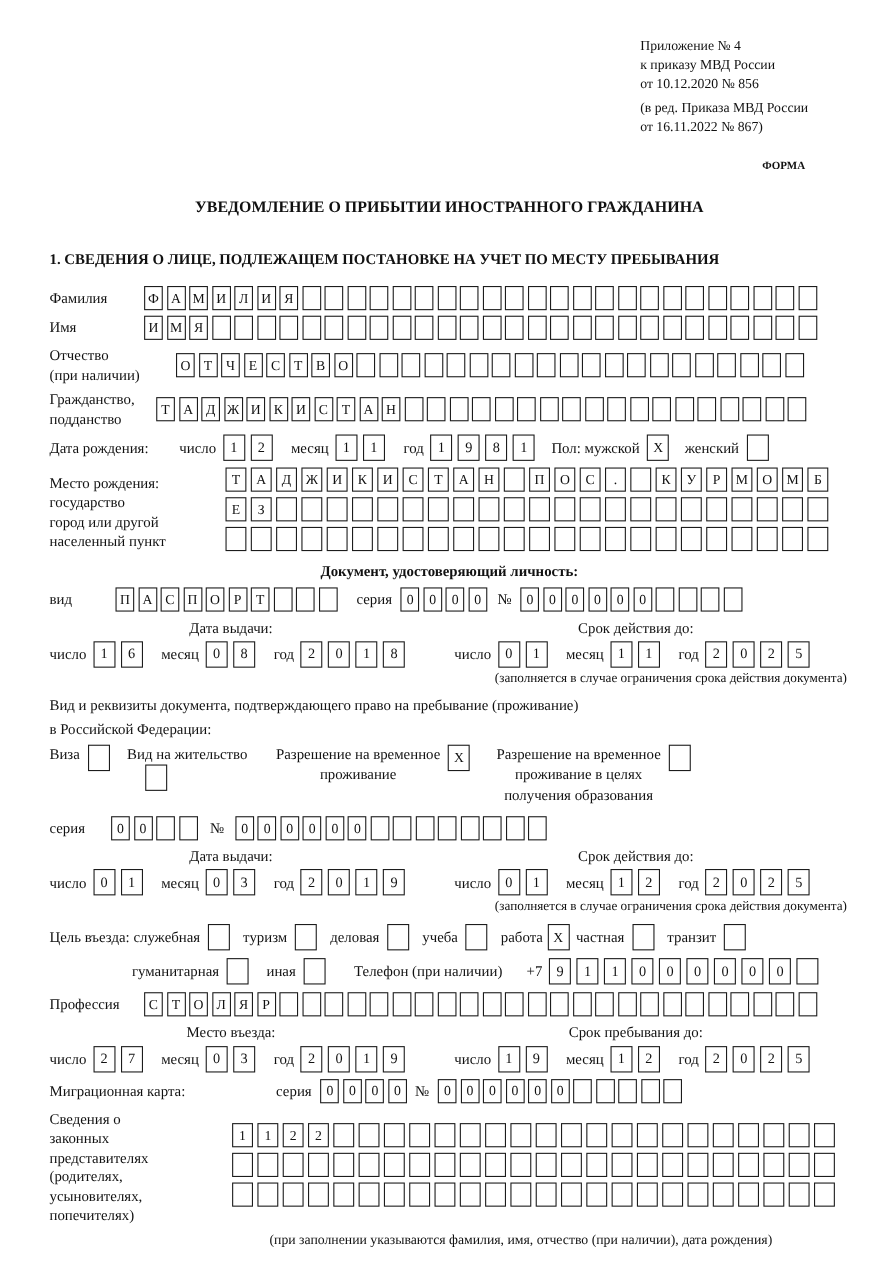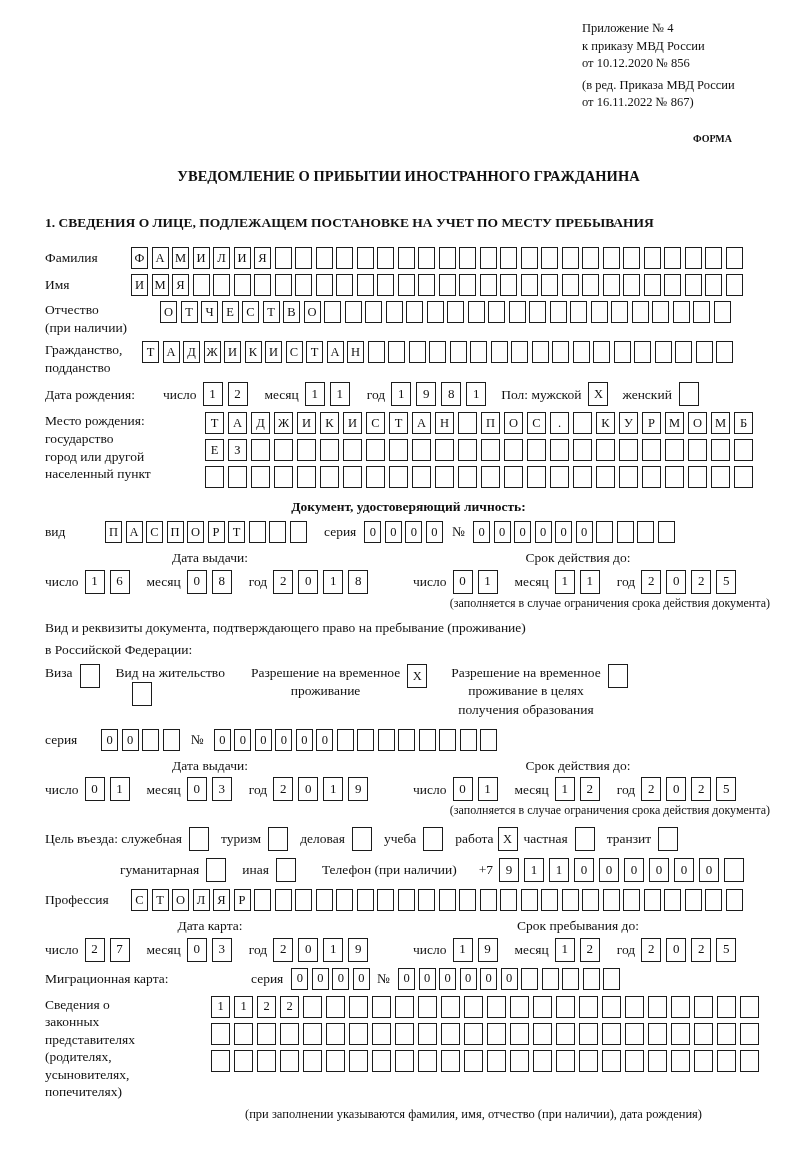--- a/index.html
+++ b/index.html
@@ -1,29 +1,29 @@
 <!DOCTYPE html>
 <html><head>
 <meta charset="utf-8">
 <style>
   html,body{margin:0;padding:0;background:#fff;}
   .page{
     width:800px;height:1163px;box-sizing:border-box;
-    padding:20px 28px 16px 45px;overflow:hidden;
+    padding:33px 28px 16px 45px;overflow:hidden;
     font-family:"Liberation Serif","DejaVu Serif",serif;color:#111;
     font-size:13.5px;line-height:1.3;
   }
   .hdr-block{margin-left:auto;width:190px;font-size:12.5px;line-height:1.4;}
   .hdr-gap{height:4px;}
   .forma{ text-align:right;padding-right:40px;font-weight:bold;font-size:10px;margin-top:20px;}
   .title{ text-align:center;font-weight:bold;font-size:14.5px;line-height:1.6;margin-top:20px;}
   .title .uline{display:inline-block;width:55px;border-bottom:2px solid #333;margin-left:10px;vertical-align:baseline;}
   .sec-heading{font-weight:bold;font-size:13.5px;text-align:left;margin-top:26px;margin-bottom:16px;}
   .row{display:flex;align-items:center;margin-bottom:5px;}
-  .row-top{display:flex;align-items:flex-start;margin-bottom:5px;}
+  .row-top{display:flex;align-items:center;margin-bottom:5px;}
   .lbl{flex:0 0 auto;}
   .lw86{width:86px;}
   .lw113{width:115px;}
   .lw97{width:97px;}
   .lw160{width:160px;}
   .lw60{width:60px;}
   .lw165{width:166px;}
   .cells{white-space:nowrap;display:inline-block;}
   .cell{
     display:inline-flex;align-items:center;justify-content:center;box-sizing:border-box;
@@ -257,21 +257,21 @@
     <span class="cells lgc"><span class="cell cell-lg">9</span><span class="cell cell-lg">1</span><span class="cell cell-lg">1</span><span class="cell cell-lg">0</span><span class="cell cell-lg">0</span><span class="cell cell-lg">0</span><span class="cell cell-lg">0</span><span class="cell cell-lg">0</span><span class="cell cell-lg">0</span><span class="cell cell-lg"></span></span>
   </div>
 
   <div class="row">
     <span class="lbl lw86">Профессия</span>
     <span class="cells"><span class="cell">С</span><span class="cell">Т</span><span class="cell">О</span><span class="cell">Л</span><span class="cell">Я</span><span class="cell">Р</span><span class="cell"></span><span class="cell"></span><span class="cell"></span><span class="cell"></span><span class="cell"></span><span class="cell"></span><span class="cell"></span><span class="cell"></span><span class="cell"></span><span class="cell"></span><span class="cell"></span><span class="cell"></span><span class="cell"></span><span class="cell"></span><span class="cell"></span><span class="cell"></span><span class="cell"></span><span class="cell"></span><span class="cell"></span><span class="cell"></span><span class="cell"></span><span class="cell"></span><span class="cell"></span><span class="cell"></span></span>
   </div>
 
   <div class="two-col mt6">
     <div class="col-l">
-      <div class="col-hd">Дата карта:</div>
+      <div class="col-hd">Место въезда:</div>
       <span class="dgroup">
         <span class="dl">число</span>
         <span class="cells lgc"><span class="cell cell-lg">2</span><span class="cell cell-lg">7</span></span>
         <span class="dl2">месяц</span>
         <span class="cells lgc"><span class="cell cell-lg">0</span><span class="cell cell-lg">3</span></span>
         <span class="dl2">год</span>
         <span class="cells lgc"><span class="cell cell-lg">2</span><span class="cell cell-lg">0</span><span class="cell cell-lg">1</span><span class="cell cell-lg">9</span></span>
       </span>
     </div>
     <div class="col-r">

